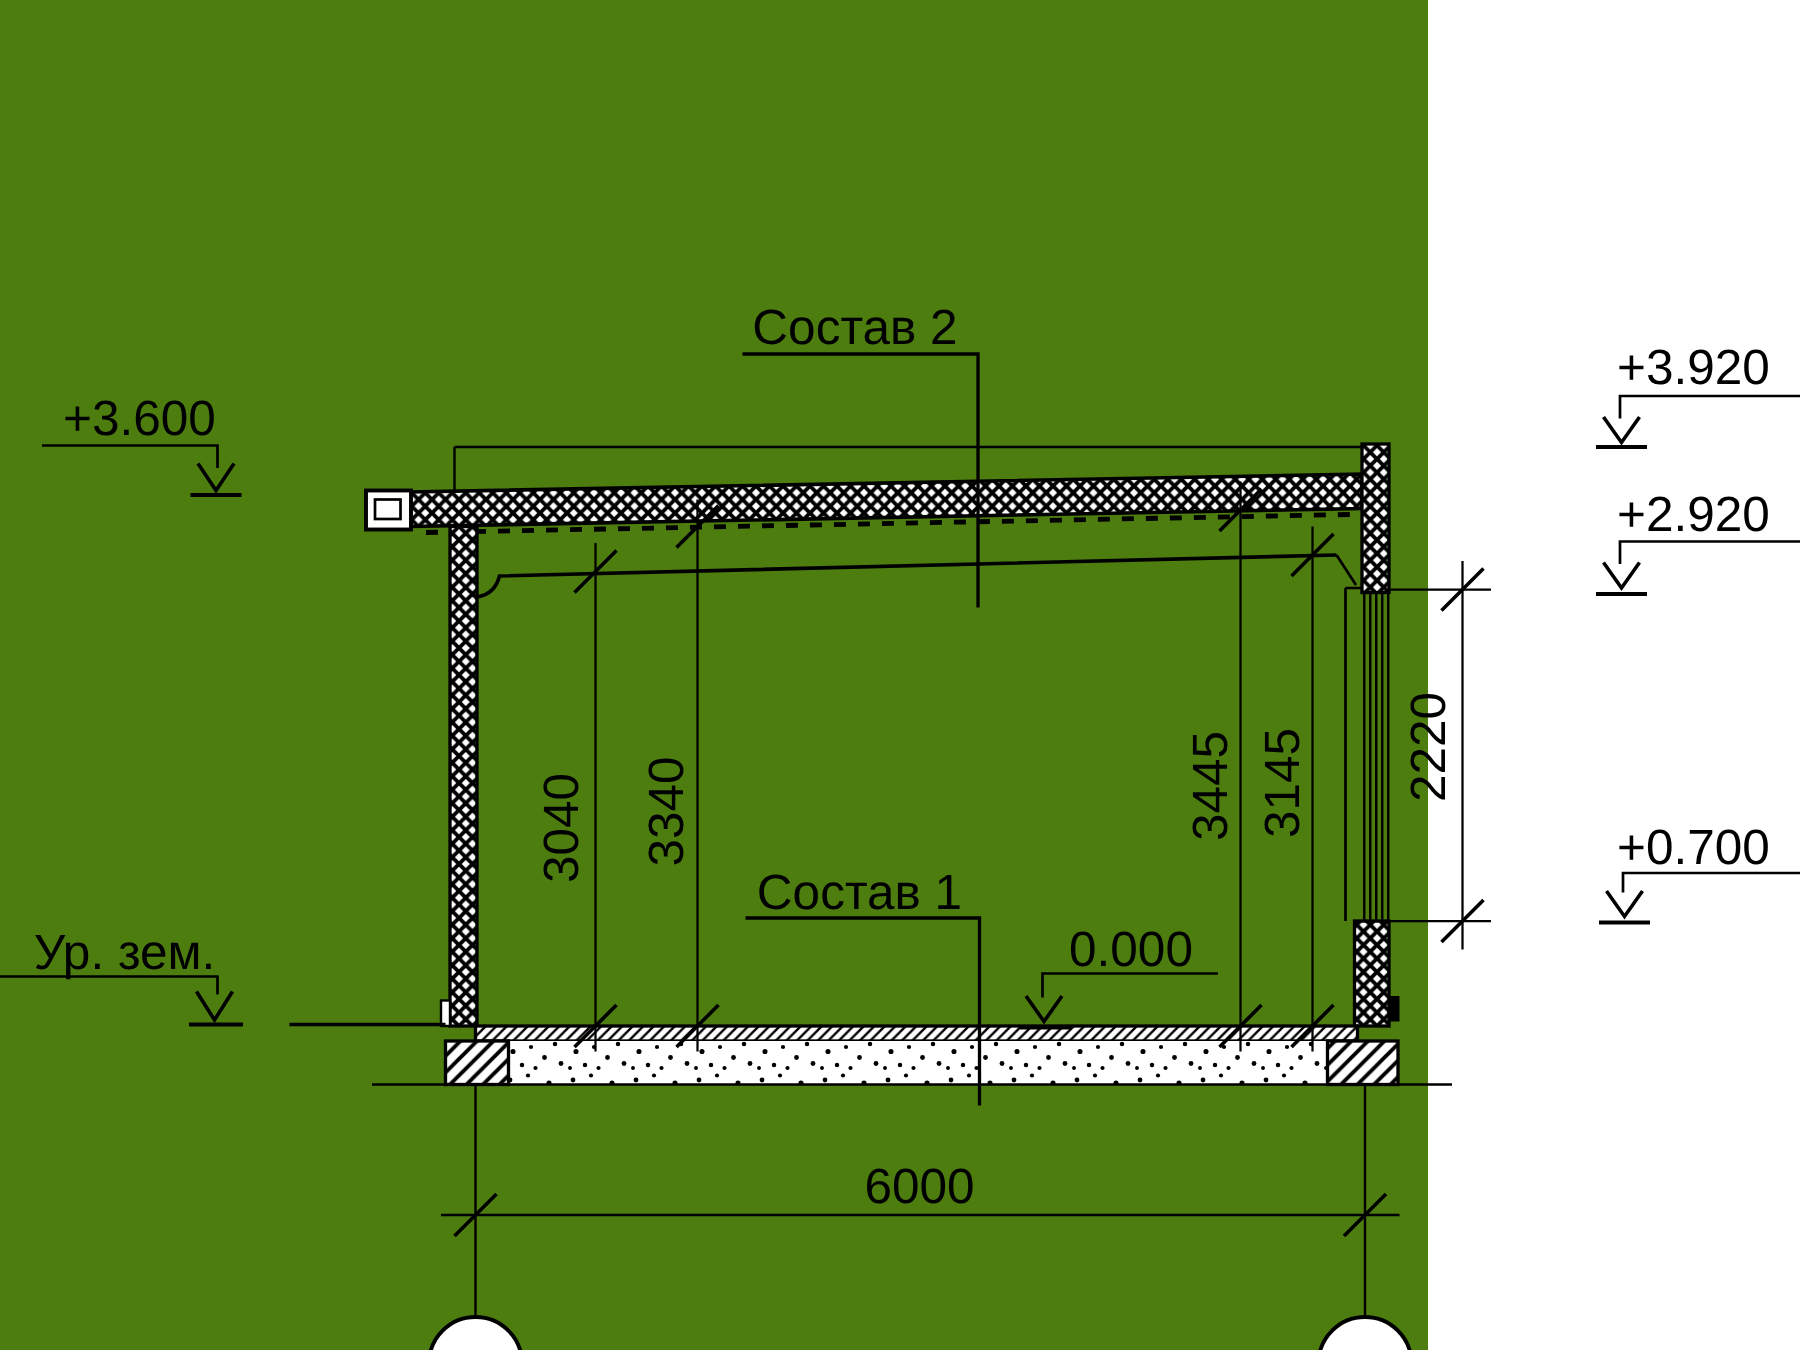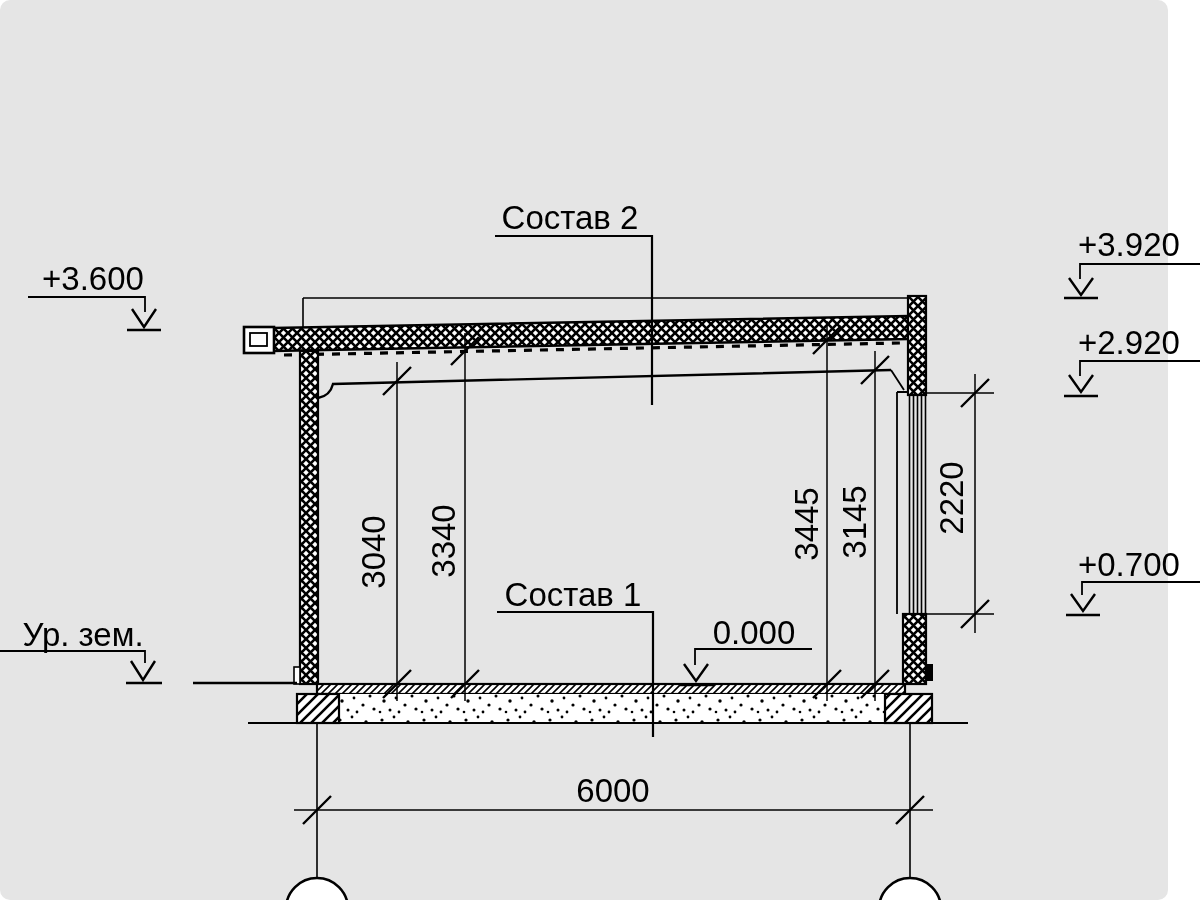--- a/index.html
+++ b/index.html
@@ -1,16 +1,16 @@
 <!DOCTYPE html>
 <html><head>
 <meta charset="utf-8">
 <style>
   html,body{margin:0;padding:0;background:#ffffff;width:1200px;height:900px;overflow:hidden;}
-  .stage{width:1168px;height:900px;background:#e5e5e5;border-radius:10px;}
+  .stage{width:952px;height:900px;background:#4d7c0f;}
   svg{display:block;}
   text.t{font-family:"Liberation Sans","DejaVu Sans",sans-serif;font-size:33px;fill:#000;}
 </style>
 </head>
 <body>
 
 <div class="stage">
 <svg width="1200" height="900" viewBox="0 0 1200 900">
   <defs>
     <pattern id="crossHatch" width="9" height="9" patternUnits="userSpaceOnUse">

